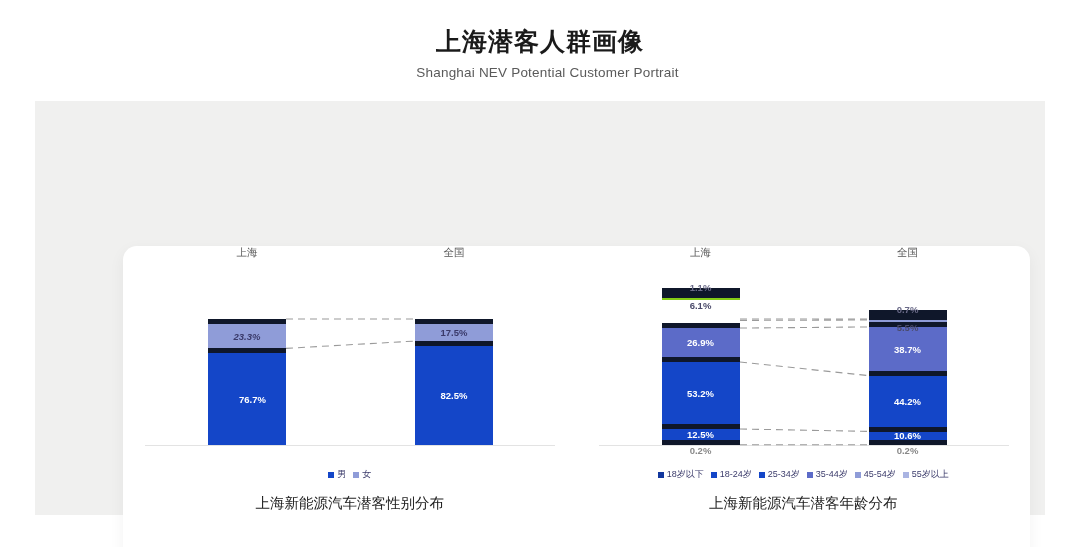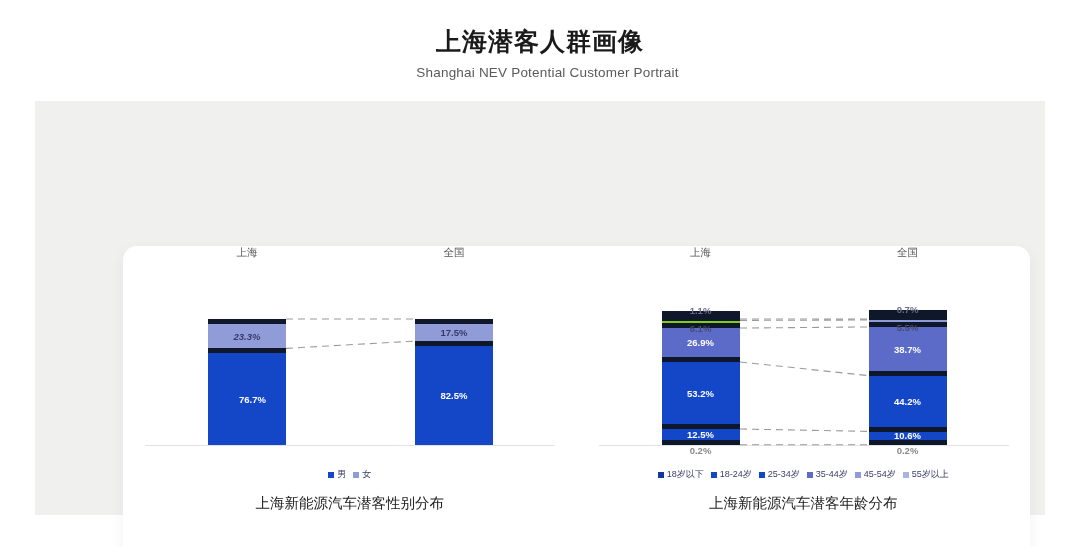--- a/index.html
+++ b/index.html
@@ -123,21 +123,21 @@
         </div>
         <div class="chart-block">
           <div class="plot">
             <div class="bar left-bar">
               <div class="seg" style="height: 1.386px; background: rgb(170, 180, 226);">
                 <span class="seg-label outside-top" style="color: rgb(106, 106, 136);">1.1%</span>
               </div>
               <div class="seg" style="height: 7.686px; background: #84cc16;">
                 <span class="seg-label outside-bottom" style="color: rgb(74, 74, 106);">6.1%</span>
               </div>
-              <div class="seg" style="height: 33.894px; background: rgb(92, 107, 200);">
+              <div class="seg" style="height: 33.894px; background: rgb(92, 107, 200); margin-top: 23px;">
                 <span class="seg-label" style="color: rgb(255, 255, 255);">26.9%</span>
               </div>
               <div class="seg" style="height: 67.032px; background: rgb(20, 70, 200);">
                 <span class="seg-label" style="color: rgb(255, 255, 255);">53.2%</span>
               </div>
               <div class="seg" style="height: 15.75px; background: rgb(20, 70, 200);">
                 <span class="seg-label" style="color: rgb(255, 255, 255);">12.5%</span>
               </div>
               <div class="seg" style="height: 0.252px; background: rgb(18, 55, 158);">
                 <span class="seg-label outside-bottom" style="color: rgb(136, 136, 136);">0.2%</span>

